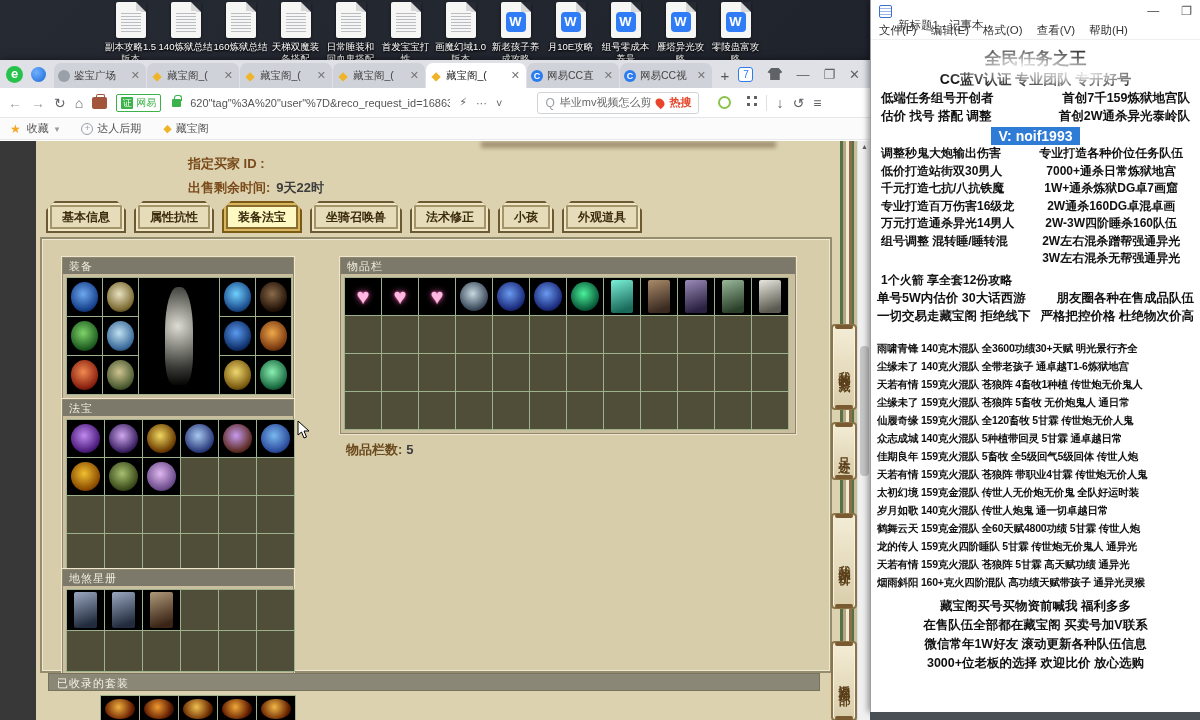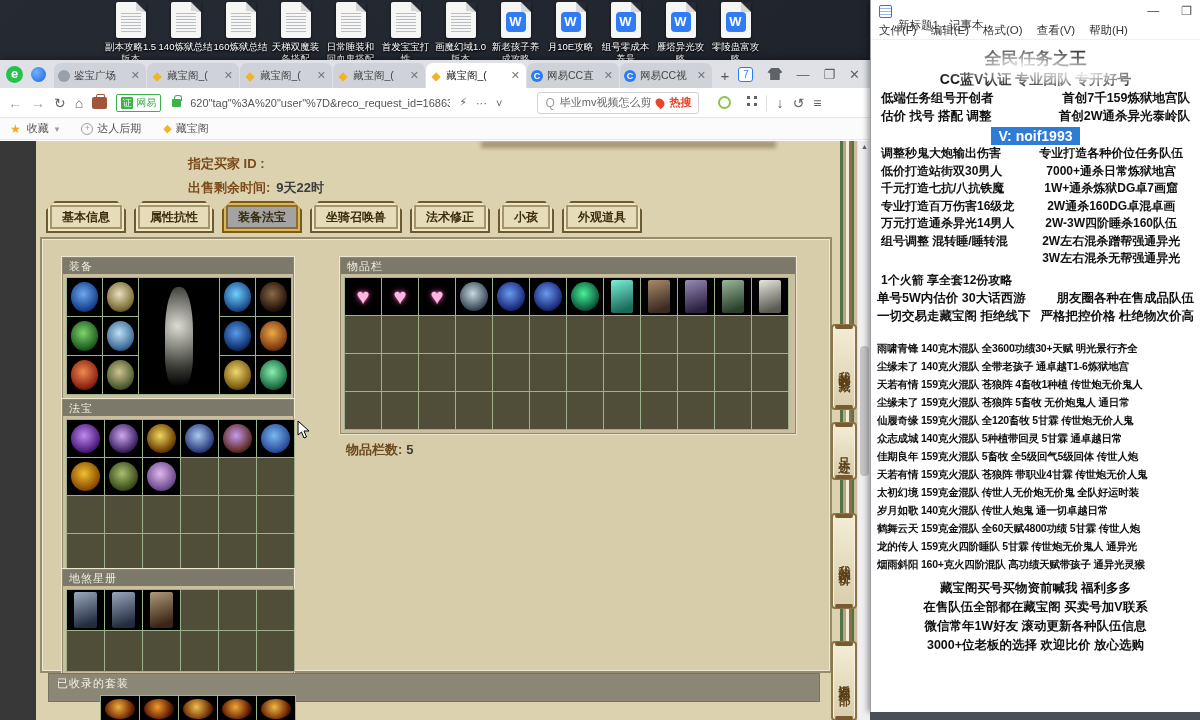--- a/index.html
+++ b/index.html
@@ -71,41 +71,41 @@
   .sheet { position:absolute; left:36px; top:0; width:802px; height:580px; background:#dcd2b0; }
   .remnant { position:absolute; left:445px; top:0; width:295px; height:7px; background:#6a5638; opacity:.5; filter:blur(2px); }
   .fieldrow { position:absolute; left:152px; font-size:13px; font-weight:bold; color:#7a4a1a; }
   .fieldrow .val { color:#3c3c3c; font-weight:bold; margin-left:6px; }
 
   .gtabs { position:absolute; left:10px; top:60px; display:flex; gap:8px; }
   .gtab { height:32px; padding:0 14px; display:flex; align-items:center; justify-content:center;
           background:#e6dcba; color:#3b2b0e; font-size:12px; font-weight:bold;
           border:2px solid #6b5a33; box-shadow:inset 0 0 0 2px #efe6c6, inset 0 0 0 4px #a3946a;
           clip-path:polygon(9px 0,calc(100% - 9px) 0,100% 9px,100% 100%,0 100%,0 9px); }
-  .gtab.active { background:#a3a3a3; border-color:#7a5a14; box-shadow:inset 0 0 0 2px #d9b75e, inset 0 0 0 4px #8a6d2f; }
+  .gtab.active { background:#fef9c3; border-color:#7a5a14; box-shadow:inset 0 0 0 2px #d9b75e, inset 0 0 0 4px #8a6d2f; }
 
   .mainbox { position:absolute; left:4px; top:96px; width:792px; height:436px;
              border:2px solid #958b6d; background:#d8cdab; box-shadow:0 0 0 1px #efe8d2 inset; }
 
   .panel { position:absolute; border:1px solid #8f866b; background:#c9bf9e; box-shadow:0 0 0 1px #eee6cf; }
   .phead { height:16px; background:#7c796a; color:#f2eede; font-size:11px; line-height:16px; padding-left:6px; letter-spacing:1px; }
   .pbody { padding:3px; }
   .grid { display:grid; gap:1px; background:#9db28c; border:1px solid #9db28c; width:max-content; }
   .cell { background:#504d39; }
   .cell.filled { background:#000; display:flex; align-items:center; justify-content:center; }
   .cell.charcell { grid-column:3; grid-row:1 / span 3; }
   .blob { display:block; width:78%; height:78%; border-radius:50%; }
   .blob.card { width:62%; height:88%; border-radius:2px; }
   .blob.char { width:34%; height:84%; border-radius:45% 45% 30% 30%; }
   .glyph { font-size:22px; line-height:1; }
 
   .inv-count { position:absolute; left:310px; top:300px; font-size:13px; font-weight:bold; color:#6b4a1e; }
   .inv-count .val { color:#3c3c3c; margin-left:4px; }
 
-  .setshead { position:absolute; left:12px; top:532px; width:772px; height:29px; background:#8b8777;
+  .setshead { position:absolute; left:12px; top:532px; width:772px; height:18px; background:#8b8777;
               color:#f5f2e6; font-size:11px; line-height:18px; padding-left:8px; letter-spacing:1px;
               border:1px solid #77735f; }
   .setsrow { position:absolute; left:64px; top:554px; }
 
   
   .stripe { position:absolute; left:838px; top:0; width:19px; height:580px;
             background:linear-gradient(90deg,#dcd2b0 0 2px,#53724a 2px 5px,#b5a67e 5px 8px,#f0ead6 8px 11px,#8a6f4a 11px 14px,#53724a 14px 16px,#c9bd98 16px 19px); }
   .vbtn { position:absolute; left:831px; width:26px; background:linear-gradient(180deg,#f4edd6,#d9cdaa);
           border:2px solid #8a7448; border-radius:4px; color:#5a3f1a; font-weight:bold; font-size:12px;
           writing-mode:vertical-rl; text-orientation:upright; letter-spacing:3px;
@@ -617,20 +617,21 @@
         <div class="nline">天若有情 159克火混队 苍狼阵 4畜牧1种植 传世炮无价鬼人</div>
         <div class="nline">尘缘未了 159克火混队 苍狼阵 5畜牧 无价炮鬼人 通日常</div>
         <div class="nline">仙履奇缘 159克火混队 全120畜牧 5甘霖 传世炮无价人鬼</div>
         <div class="nline">众志成城 140克火混队 5种植带回灵 5甘霖 通卓越日常</div>
         <div class="nline">佳期良年 159克火混队 5畜牧 全5级回气5级回体 传世人炮</div>
         <div class="nline">天若有情 159克火混队 苍狼阵 带职业4甘霖 传世炮无价人鬼</div>
         <div class="nline">太初幻境 159克金混队 传世人无价炮无价鬼 全队好运时装</div>
         <div class="nline">岁月如歌 140克火混队 传世人炮鬼 通一切卓越日常</div>
         <div class="nline">鹤舞云天 159克金混队 全60天赋4800功绩 5甘霖 传世人炮</div>
         <div class="nline">龙的传人 159克火四阶睡队 5甘霖 传世炮无价鬼人 通异光</div>
+        <div class="nline">天若有情 159克火混队 苍狼阵 5甘霖 高天赋功绩 通异光</div>
         <div class="nline">烟雨斜阳 160+克火四阶混队 高功绩天赋带孩子 通异光灵猴</div>
       </div>
     <div class="nfooter">
         <div class="nline">藏宝阁买号买物资前喊我 福利多多</div>
         <div class="nline">在售队伍全部都在藏宝阁 买卖号加V联系</div>
         <div class="nline">微信常年1W好友 滚动更新各种队伍信息</div>
         <div class="nline">3000+位老板的选择 欢迎比价 放心选购</div>
       </div>
     <div class="wmark" style="left:50px;top:0;width:200px;height:50px;"></div>
     <div class="wmark" style="left:130px;top:18px;width:170px;height:34px;"></div>

